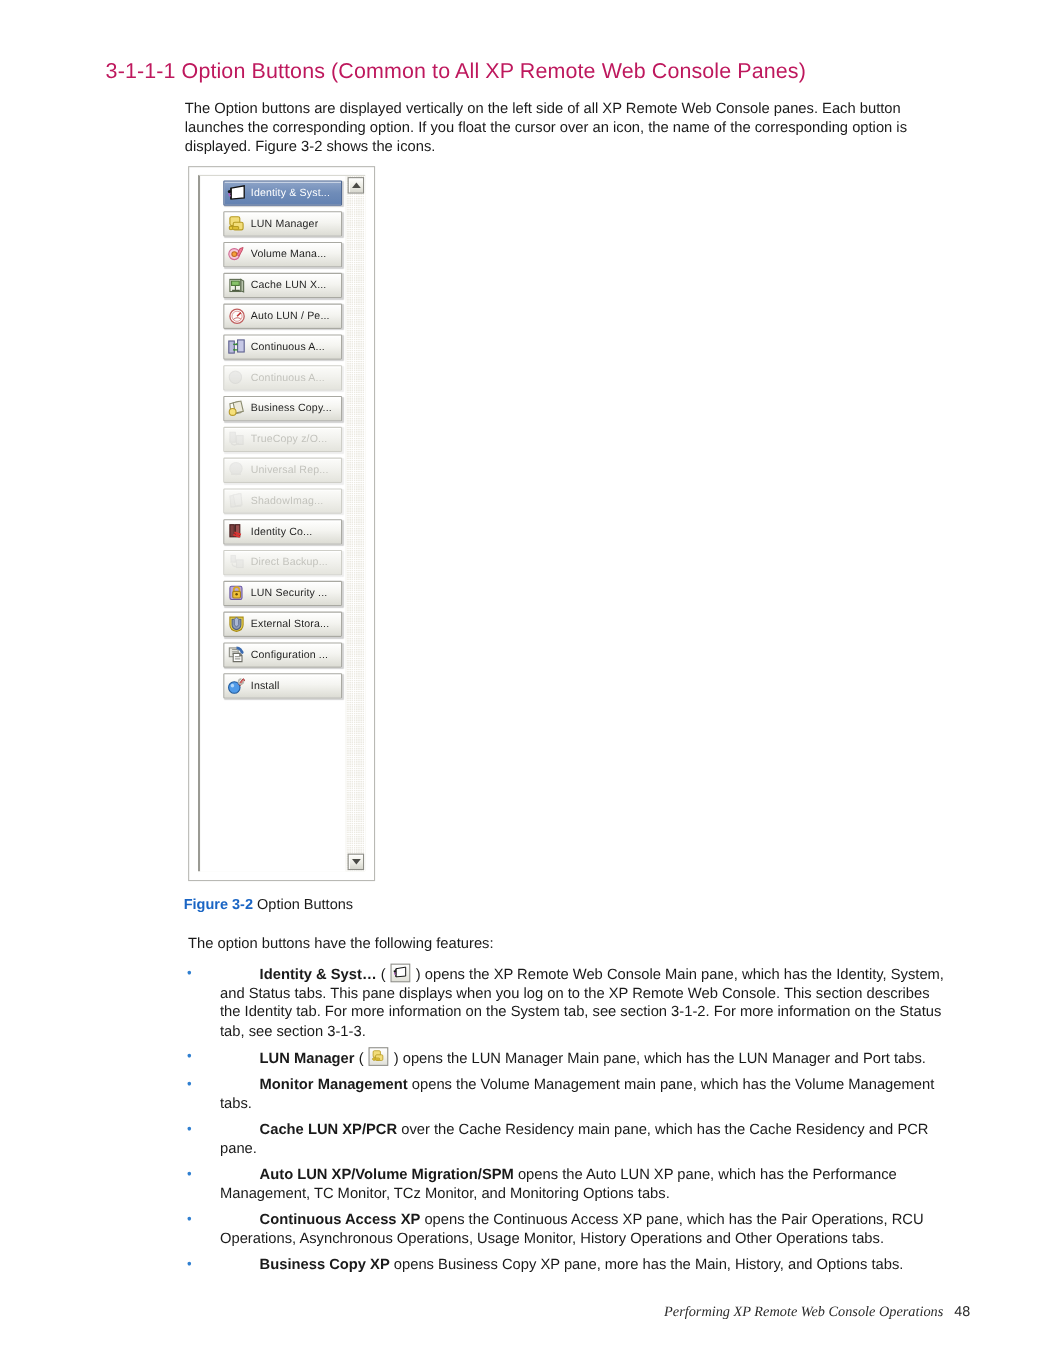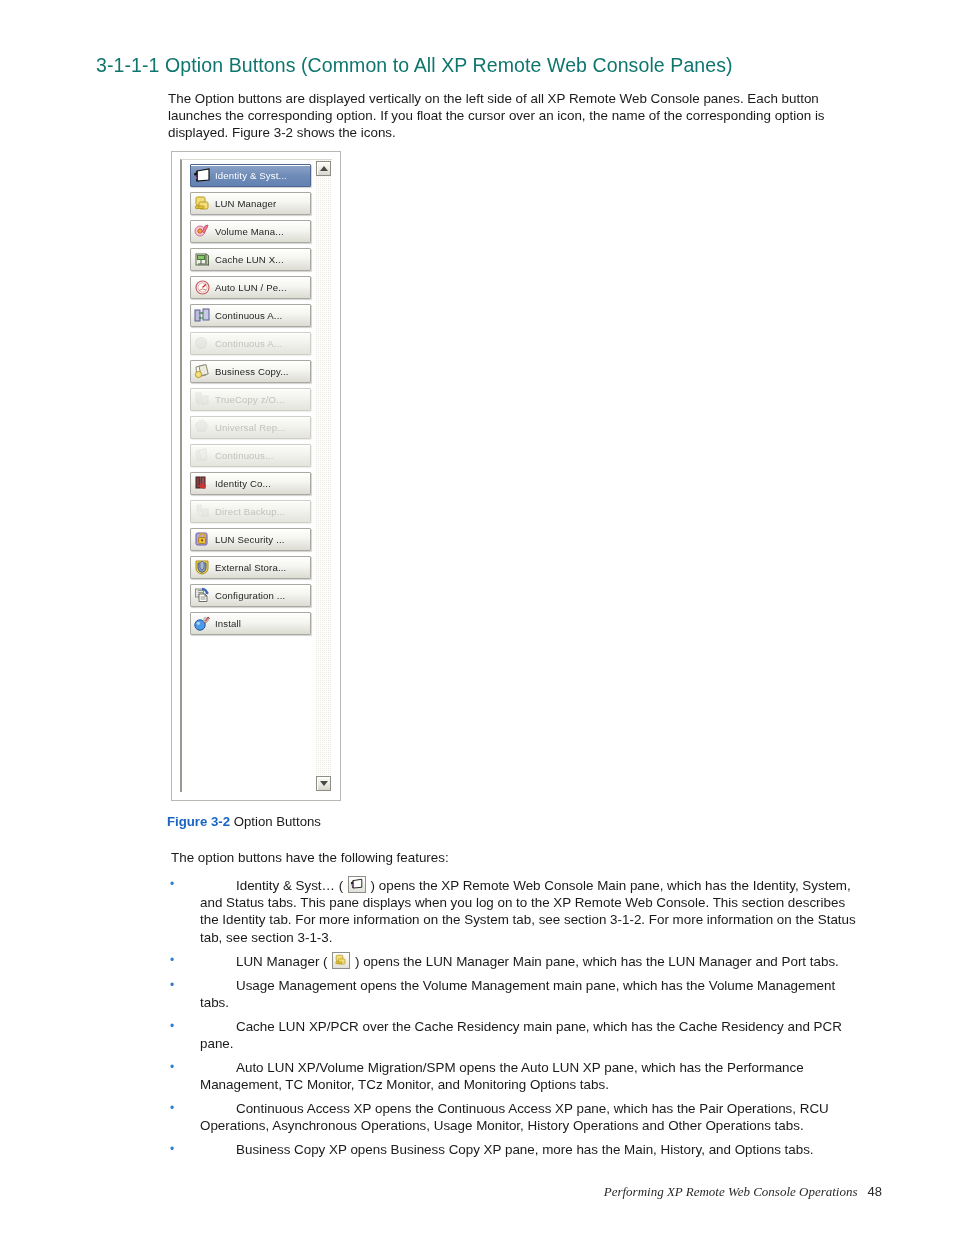--- a/index.html
+++ b/index.html
@@ -17,21 +17,21 @@
   }
 
   
   .section-heading {
     position: absolute;
     left: 96px;
     top: 54px;
     width: 800px;
     font-size: 19.5px;
     font-weight: 400;
-    color: #0f766e;
+    color: #be185d;
     letter-spacing: 0.1px;
     white-space: nowrap;
   }
 
   
   .intro-para {
     position: absolute;
     left: 168px;
     top: 90px;
     width: 690px;
@@ -59,21 +59,21 @@
     height: 100%;
     background: #f3f3ef;
     box-sizing: border-box;
     border-left: 2px solid #9a9a93;
     border-top: 1px solid #d9d9d2;
     display: flex;
     flex-direction: row;
   }
   .buttons-col {
     flex: 1 1 auto;
-    padding: 4px 3px 0 8px;
+    padding: 4px 3px 0 21px;
     box-sizing: border-box;
     background: #ffffff;
     display: flex;
     flex-direction: column;
     gap: 5px;
     overflow: hidden;
     text-align: right;
   }
   .opt-btn {
     position: relative;
@@ -190,21 +190,21 @@
     line-height: 17.2px;
     padding-left: 2px;
     box-sizing: border-box;
   }
   .bullet-body {
     flex: 1 1 auto;
     font-size: 13.4px;
     line-height: 17.2px;
     color: #1a1a1a;
   }
-  .bullet-body b { font-weight: normal; padding-left: 36px; }
+  .bullet-body b { font-weight: bold; padding-left: 36px; }
   .inline-ico {
     display: inline-block;
     vertical-align: -3px;
     width: 16px;
     height: 15px;
     border: 1px solid #8e8e88;
     background: linear-gradient(to bottom, #ffffff 0%, #f0f0eb 55%, #e0e0d8 100%);
     margin: 0 1px;
     position: relative;
     overflow: hidden;
@@ -320,21 +320,21 @@
               <circle cx="8.5" cy="8" r="5.6" fill="#d2d2d2" stroke="#c0c0c0"></circle>
               <path d="M4,13 h9" stroke="#c6c6c6" stroke-width="1.6"></path>
             </svg></span>
           <span class="opt-label">Universal Rep...</span>
         </div>
         <div class="opt-btn disabled">
           <span class="opt-ico"><svg width="19" height="19" viewBox="0 0 19 19">
               <polygon points="3,5 12,3 13,14 4,15" fill="#d8d8d8" stroke="#c4c4c4"></polygon>
               <polygon points="6,4 13,2.5 14,13 8,14" fill="#e2e2e2" stroke="#c4c4c4"></polygon>
             </svg></span>
-          <span class="opt-label">Continuous...</span>
+          <span class="opt-label">ShadowImag...</span>
         </div>
         <div class="opt-btn">
           <span class="opt-ico"><svg width="19" height="19" viewBox="0 0 19 19">
               <rect x="3" y="3" width="4" height="11" fill="#7d4040" stroke="#4a2020"></rect>
               <rect x="8" y="3" width="4" height="11" fill="#9a5050" stroke="#4a2020"></rect>
               <path d="M6,12 l6,2 M7,10 l6,2" stroke="#e03030" stroke-width="1.6"></path>
             </svg></span>
           <span class="opt-label">Identity Co...</span>
         </div>
         <div class="opt-btn disabled">
@@ -416,21 +416,21 @@
       <span class="bullet-dot">•</span>
       <span class="bullet-body"><b>LUN Manager</b><span> ( </span><span class="inline-ico"><svg width="14" height="14" viewBox="0 0 19 19">
             <rect x="3" y="3" width="9" height="8" rx="1.5" fill="#f2dd7a" stroke="#b79b22"></rect>
             <rect x="6" y="8" width="9" height="7" rx="1.5" fill="#f2dd7a" stroke="#b79b22"></rect>
             <rect x="3" y="12" width="8" height="2.4" rx="1" fill="#e8c93d" stroke="#b79b22"></rect>
             <circle cx="4" cy="13.2" r="1.6" fill="#e8c93d" stroke="#b79b22"></circle>
           </svg></span><span> ) opens the LUN Manager Main pane, which has the LUN Manager and Port tabs.</span></span>
     </div>
     <div class="bullet-row">
       <span class="bullet-dot">•</span>
-      <span class="bullet-body"><b>Usage Management</b><span> opens the Volume Management main pane, which has the Volume Management tabs.</span></span>
+      <span class="bullet-body"><b>Monitor Management</b><span> opens the Volume Management main pane, which has the Volume Management tabs.</span></span>
     </div>
     <div class="bullet-row">
       <span class="bullet-dot">•</span>
       <span class="bullet-body"><b>Cache LUN XP/PCR</b><span> over the Cache Residency main pane, which has the Cache Residency and PCR pane.</span></span>
     </div>
     <div class="bullet-row">
       <span class="bullet-dot">•</span>
       <span class="bullet-body"><b>Auto LUN XP/Volume Migration/SPM</b><span> opens the Auto LUN XP pane, which has the Performance Management, TC Monitor, TCz Monitor, and Monitoring Options tabs.</span></span>
     </div>
     <div class="bullet-row">

